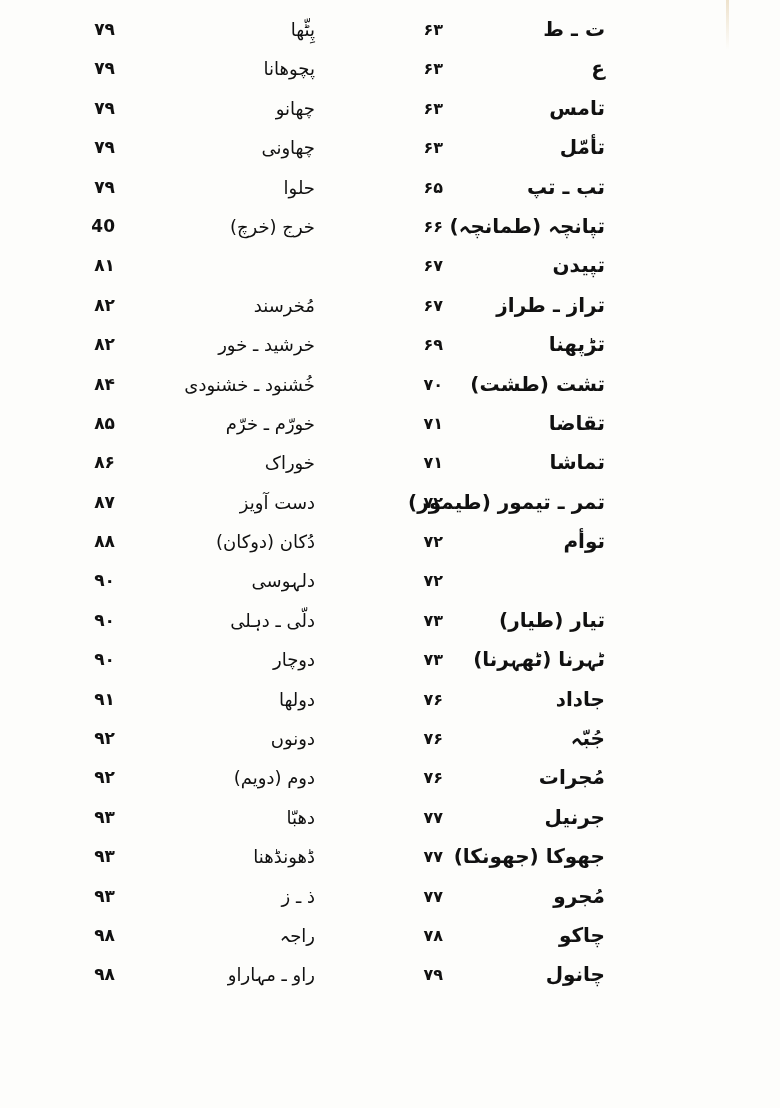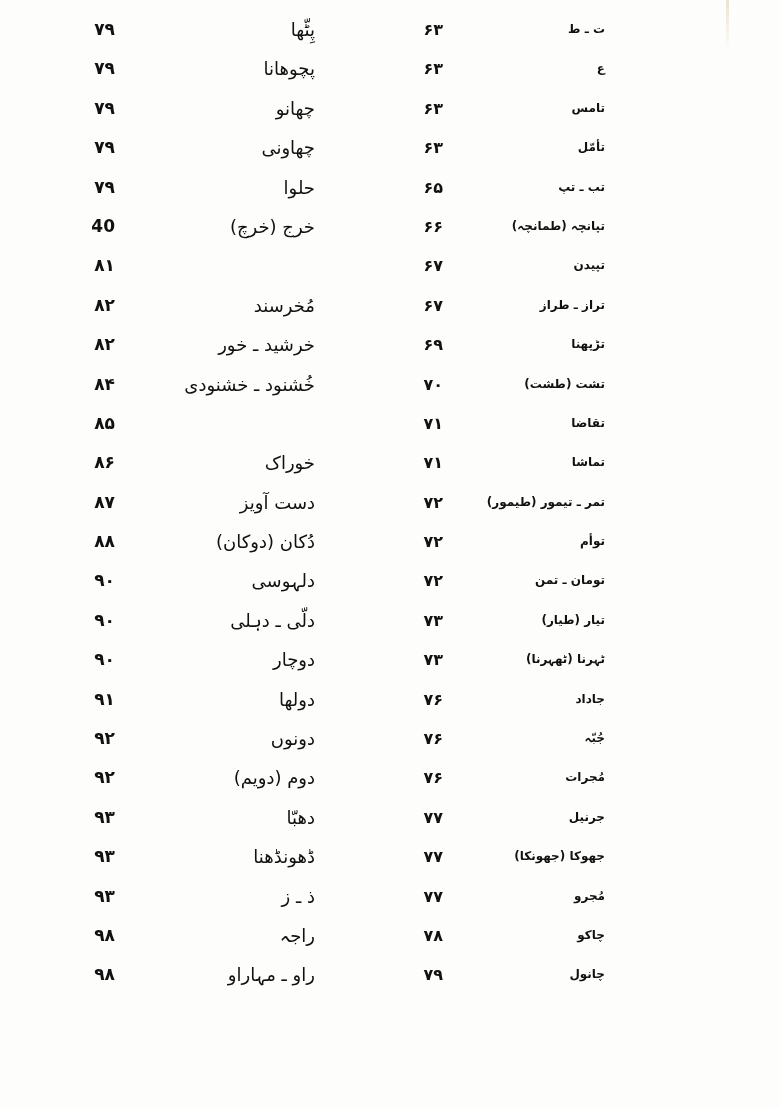--- a/index.html
+++ b/index.html
@@ -18,21 +18,21 @@
     position: absolute; left: 0; top: 10px; width: 780px;
   }
   .row {
     position: relative; height: 39.4px;
   }
   .cell {
     position: absolute; top: 0; white-space: nowrap;
     direction: rtl; unicode-bidi: plaintext;
     font-size: 19px; line-height: 39px;
   }
-  .term-right { right: 175px; text-align: right; font-weight: bold; font-size: 12px; }
+  .term-right { right: 175px; text-align: right; font-weight: bold; font-size: 20px; }
   .page-right { right: 337px; text-align: right; font-weight: bold; font-size: 16px; }
   .term-left  { right: 465px; text-align: center; font-size: 18px; }
   .page-left  { right: 665px; text-align: right; font-weight: bold; font-size: 17px; }
 </style>
 </head>
 <body>
 
 <div class="edge-line"></div>
 
 <div class="index-table">
@@ -91,20 +91,21 @@
   </div>
   <div class="row">
     <span class="cell term-right">تشت (طشت)</span>
     <span class="cell page-right">۷۰</span>
     <span class="cell term-left">خُشنود ـ خشنودی</span>
     <span class="cell page-left">۸۴</span>
   </div>
   <div class="row">
     <span class="cell term-right">تقاضا</span>
     <span class="cell page-right">۷۱</span>
+    <span class="cell term-left">خورّم ـ خرّم</span>
     <span class="cell page-left">۸۵</span>
   </div>
   <div class="row">
     <span class="cell term-right">تماشا</span>
     <span class="cell page-right">۷۱</span>
     <span class="cell term-left">خوراک</span>
     <span class="cell page-left">۸۶</span>
   </div>
   <div class="row">
     <span class="cell term-right">تمر ـ تیمور (طیمور)</span>
@@ -112,21 +113,20 @@
     <span class="cell term-left">دست آویز</span>
     <span class="cell page-left">۸۷</span>
   </div>
   <div class="row">
     <span class="cell term-right">توأم</span>
     <span class="cell page-right">۷۲</span>
     <span class="cell term-left">دُکان (دوکان)</span>
     <span class="cell page-left">۸۸</span>
   </div>
   <div class="row">
-    <span class="cell term-right">تومان ـ تمن</span>
     <span class="cell page-right">۷۲</span>
     <span class="cell term-left">دلہوسی</span>
     <span class="cell page-left">۹۰</span>
   </div>
   <div class="row">
     <span class="cell term-right">تیار (طیار)</span>
     <span class="cell page-right">۷۳</span>
     <span class="cell term-left">دلّی ـ دہلی</span>
     <span class="cell page-left">۹۰</span>
   </div>

